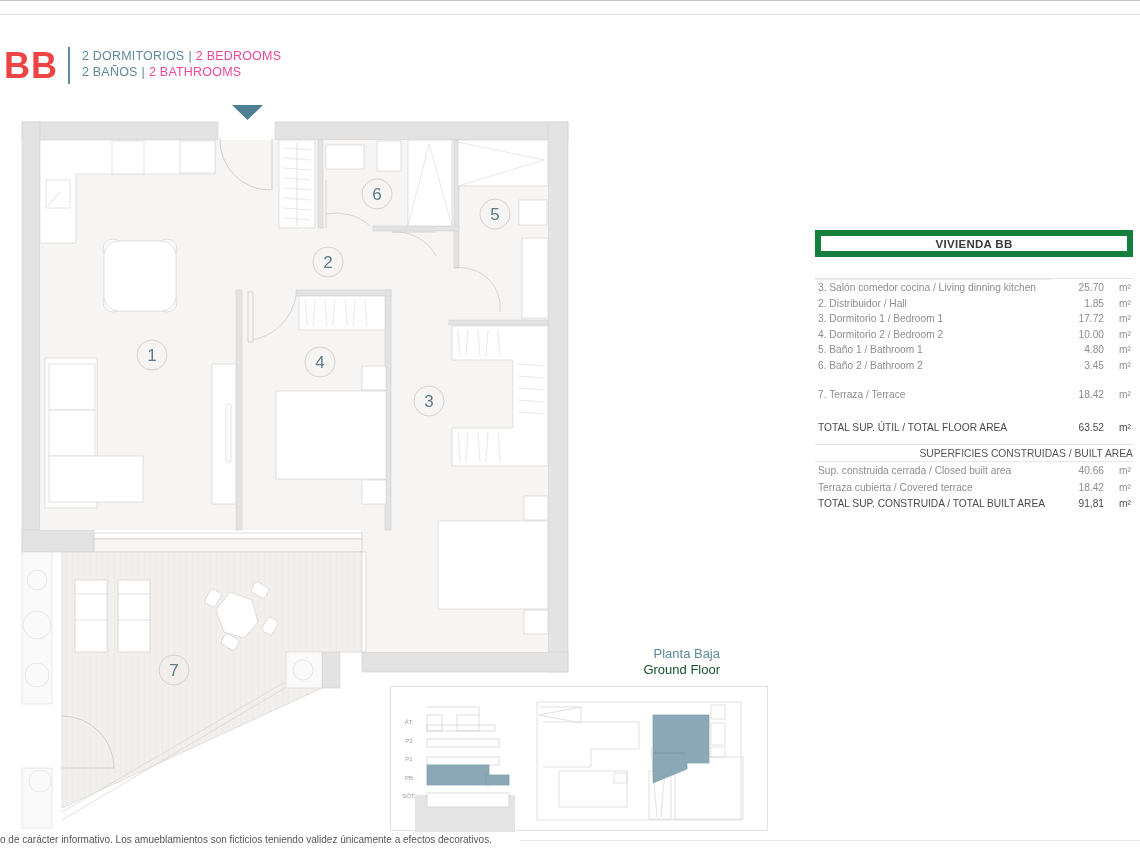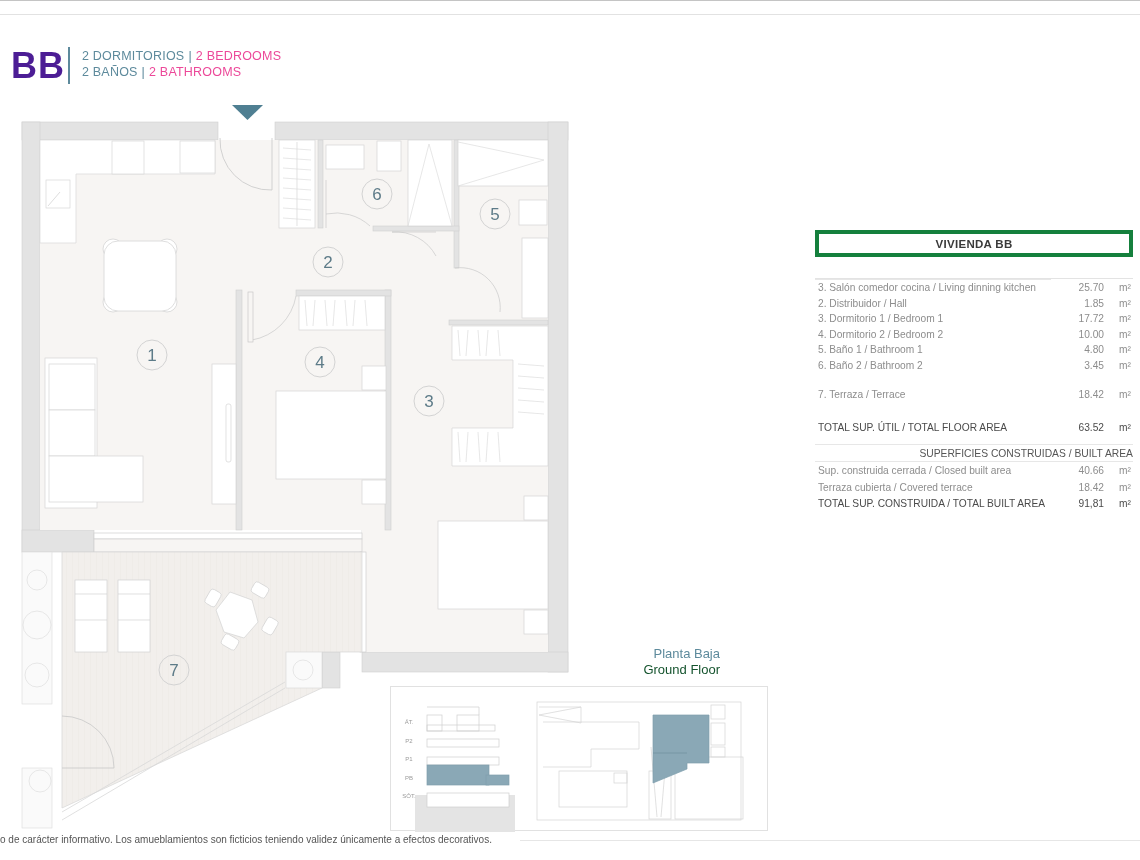--- a/index.html
+++ b/index.html
@@ -2,36 +2,36 @@
 <html><head>
 <meta charset="utf-8">
 <style>
   * { box-sizing: border-box; margin: 0; padding: 0; }
   html, body { width: 1140px; height: 860px; background: #ffffff; overflow: hidden; }
   body { position: relative; font-family: "DejaVu Sans", "Liberation Sans", sans-serif; color: #6f6f6f; }
 
   .top-rule-1 { position: absolute; left: 0; top: 0; width: 1140px; height: 1px; background: #c4c4c4; }
   .top-rule-2 { position: absolute; left: 0; top: 14px; width: 1140px; height: 1px; background: #e2e2e2; }
 
-  .unit-code { position: absolute; left: 4px; top: 46px; font-family: "Liberation Sans", sans-serif; font-weight: bold; font-size: 36px; letter-spacing: 1px; color: #4c1d95; line-height: 40px; margin-left: 7px; }
+  .unit-code { position: absolute; left: 4px; top: 46px; font-family: "Liberation Sans", sans-serif; font-weight: bold; font-size: 36px; letter-spacing: 1px; color: #ef4444; line-height: 40px; }
   .header-divider { position: absolute; left: 68px; top: 47px; width: 2px; height: 37px; background: #5d8a9c; }
   .unit-sub { position: absolute; left: 82px; top: 48px; font-family: "Liberation Sans", sans-serif; font-size: 12.5px; line-height: 16px; color: #5d8a9c; letter-spacing: 0.2px; }
   .unit-sub .en { color: #ec4899; }
   .unit-sub .sep { color: #5d8a9c; margin: 0 4px; }
 
   .plan { position: absolute; left: 0; top: 95px; width: 780px; height: 735px; }
 
   .floor-label { position: absolute; right: 420px; top: 646px; text-align: right; font-family: "Liberation Sans", sans-serif; font-size: 13px; line-height: 16px; }
   .floor-label .es { color: #5d8a9c; }
   .floor-label .en { color: #14532d; }
 
   .keyplan { position: absolute; left: 390px; top: 686px; width: 378px; height: 145px; border: 1px solid #e1e1e1; background: #fff; }
 
   .summary { position: absolute; left: 815px; top: 230px; width: 318px; }
-  .summary-title { height: 27px; border: 4px solid #15803d; display: flex; align-items: center; justify-content: center; font-family: "Liberation Sans", sans-serif; font-weight: bold; font-size: 11.5px; color: #3a3a3a; letter-spacing: 0.3px; }
+  .summary-title { height: 27px; border: 6px solid #15803d; display: flex; align-items: center; justify-content: center; font-family: "Liberation Sans", sans-serif; font-weight: bold; font-size: 11.5px; color: #3a3a3a; letter-spacing: 0.3px; }
   .sec-rule { height: 1px; background: #e3e3e3; margin-top: 21px; }
   .sec-head { font-family: "Liberation Sans", sans-serif; font-size: 10.3px; color: #555; margin-top: 4px; margin-left: 3px; height: 14px; line-height: 14px; }
   .row { display: flex; height: 15.5px; line-height: 15.5px; font-family: "Liberation Sans", sans-serif; font-size: 10.2px; color: #8d8d8d; margin-left: 3px; }
   .row .lbl { flex: 1; white-space: nowrap; }
   .row .val { width: 50px; text-align: right; }
   .row .unit { width: 29px; text-align: right; padding-right: 2px; }
   .gap { height: 14px; }
   .total-row { display: flex; height: 15px; line-height: 15px; font-family: "Liberation Sans", sans-serif; font-size: 10.2px; color: #4a4a4a; margin-left: 3px; }
   .total-row .lbl { flex: 1; white-space: nowrap; }
   .total-row .val { width: 50px; text-align: right; }

